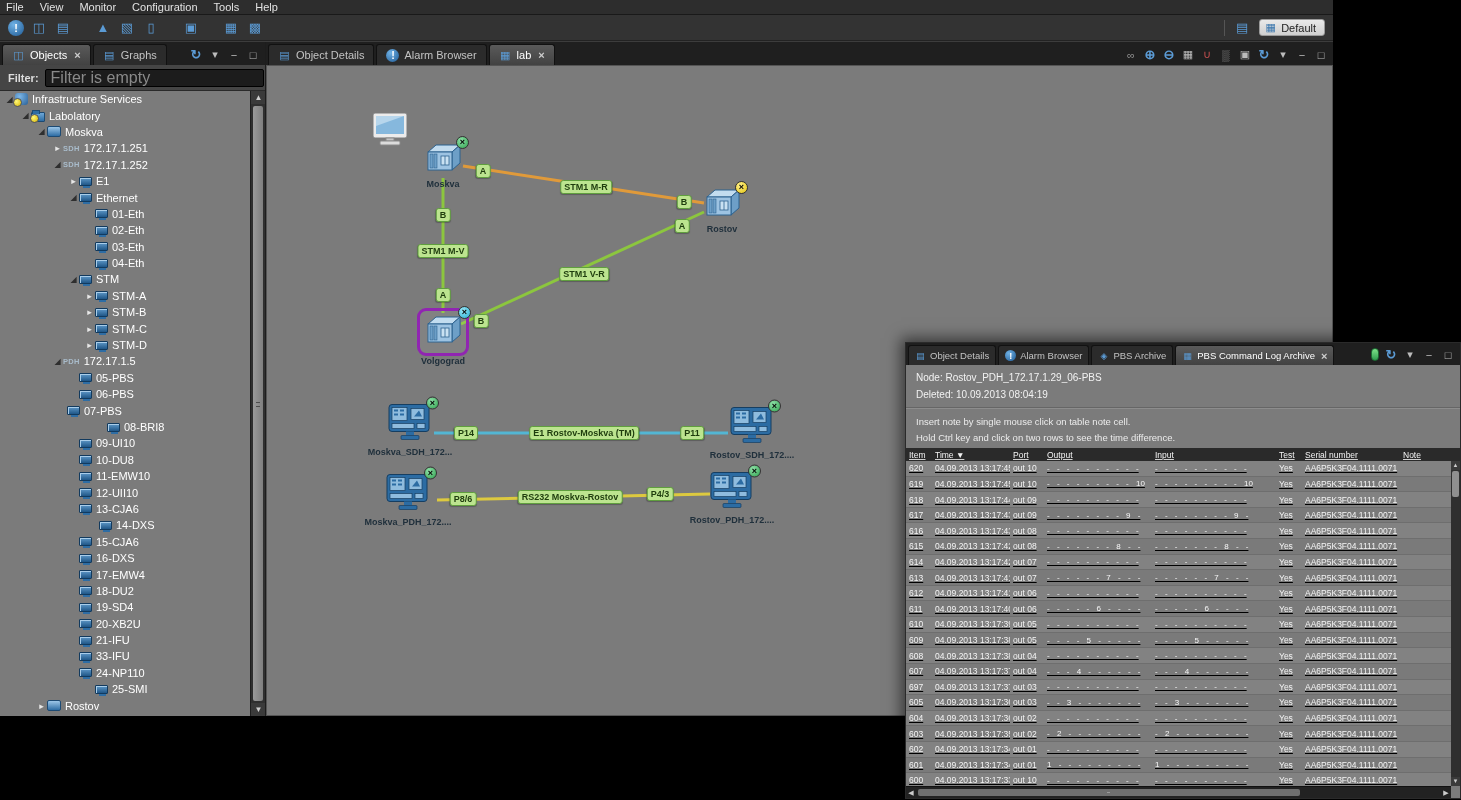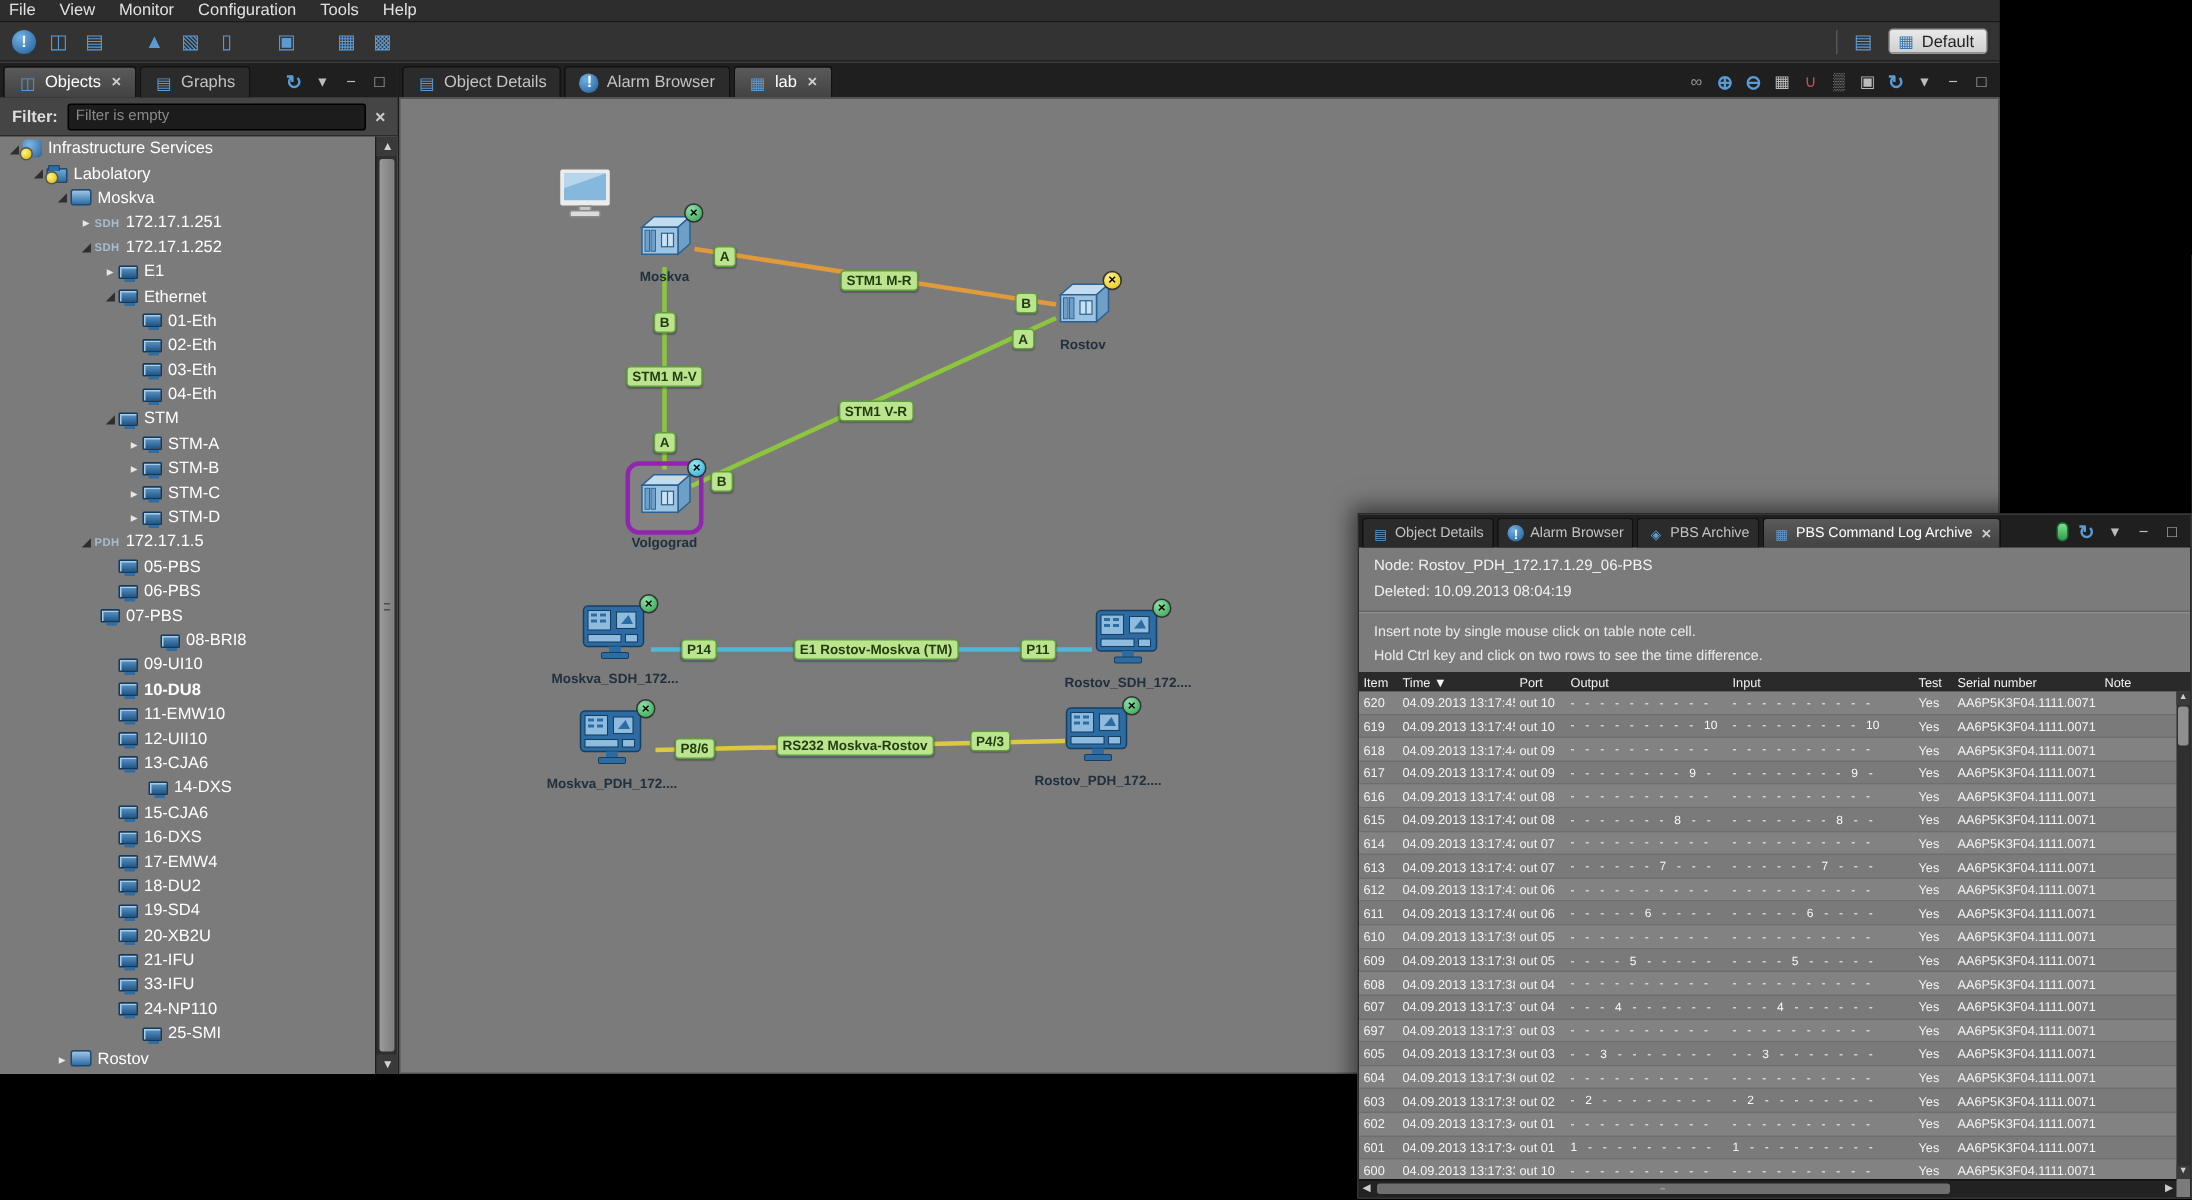--- a/index.html
+++ b/index.html
@@ -47,21 +47,21 @@
   .wc { color:#bcbcbc; font-size:11px; width:14px; text-align:center; cursor:default; }
   .wc.blue { color:#5b9bd5; font-size:13px; font-weight:bold; }
   .wc.pill { width:8px; height:13px; background:linear-gradient(#7ee28a,#2f9e4f);
     border-radius:4px; border:1px solid #1c6b33; }
 
   
   .filter-row { height:26px; background:#454545; display:flex; align-items:center;
     padding:0 8px; gap:6px; border-bottom:1px solid #2a2a2a; }
   .filter-label { color:#ddd; font-size:11px; font-weight:bold; }
   .filter-input { flex:1; height:18px; background:#1c1c1c; border:1px solid #000;
-    color:#cfcfcf; font-size:10px; padding:0 5px; border-radius:2px; }
+    color:#cfcfcf; font-size:16px; padding:0 5px; border-radius:2px; }
   .filter-input::placeholder { color:#8a8a8a; }
   .filter-close { color:#c9c9c9; font-weight:bold; font-size:12px; }
 
   
   .tree-area { position:absolute; top:49px; left:0; right:0; bottom:0; background:#7b7b7b; overflow:hidden; }
   .tree-scroll { position:absolute; top:0; right:0; width:15px; bottom:0; background:#2f2f2f; border-left:1px solid #1e1e1e; }
   .tree-scroll .arr { position:absolute; left:0; width:15px; height:13px; color:#cfcfcf;
     font-size:8px; text-align:center; line-height:13px; background:#3a3a3a; }
   .tree-scroll .arr.up { top:0; } .tree-scroll .arr.dn { bottom:0; }
   .tree-scroll .handle { position:absolute; left:2px; right:2px; top:15px; bottom:15px;
@@ -113,21 +113,21 @@
   #overlay-window .tabbar { height:22px; }
   #overlay-window .tab { font-size:9.5px; height:20px; padding:0 6px; gap:4px; }
   #overlay-window .tab .icon { width:11px; height:11px; font-size:9px; }
   .ov-info { padding:7px 10px 5px; }
   .ov-line { color:#f2f2f2; font-size:10px; margin-bottom:6px; }
   .ov-sep { border-top:1px solid #666; border-bottom:1px solid #8d8d8d; margin:7px -10px 7px; }
   .ov-hint { color:#ececec; font-size:9.5px; margin-bottom:5px; }
 
   .grid-table { position:absolute; left:0; right:0; top:105px; bottom:0; overflow:hidden; }
   .grow { display:grid; grid-template-columns:26px 78px 34px 108px 124px 26px 98px 1fr;
-    align-items:center; }
+    align-items:center;text-decoration:underline; }
   .ghead { height:13px; background:#2a2a2a; color:#cfcfcf; font-size:8.5px; }
   .ghead .gcell { font-weight:normal; }
   .gcell { padding:0 3px; white-space:nowrap; overflow:hidden; font-size:8.5px; color:#f4f4f4; }
   .gbody { position:absolute; top:13px; left:0; right:9px; bottom:12px; overflow:hidden; }
   .gbody .grow { height:15.62px; border-bottom:1px solid #6e6e6e; }
   .gbody .grow:nth-child(odd) { background:#828282; }
   .gbody .grow:nth-child(even) { background:#7a7a7a; }
   .dash-cell { font-size:8px; word-spacing:5px; color:#f8f8f8; }
   .vscroll { position:absolute; top:13px; right:0; width:9px; bottom:12px; background:#2f2f2f; }
   .vscroll .arr { position:absolute; left:0; width:9px; height:9px; color:#ccc; font-size:6px;
@@ -311,21 +311,21 @@
             <div class="tree-item" style="padding-left: 96px;">
               <span class="tw "></span>
               <span class="ticon i-port"></span>
               <span>08-BRI8</span>
             </div>
             <div class="tree-item" style="padding-left: 68px;">
               <span class="tw "></span>
               <span class="ticon i-port"></span>
               <span>09-UI10</span>
             </div>
-            <div class="tree-item" style="padding-left: 68px; font-weight: bold;">
+            <div class="tree-item" style="padding-left: 68px;">
               <span class="tw "></span>
               <span class="ticon i-port"></span>
               <span>10-DU8</span>
             </div>
             <div class="tree-item" style="padding-left: 68px;">
               <span class="tw "></span>
               <span class="ticon i-port"></span>
               <span>11-EMW10</span>
             </div>
             <div class="tree-item" style="padding-left: 68px;">

